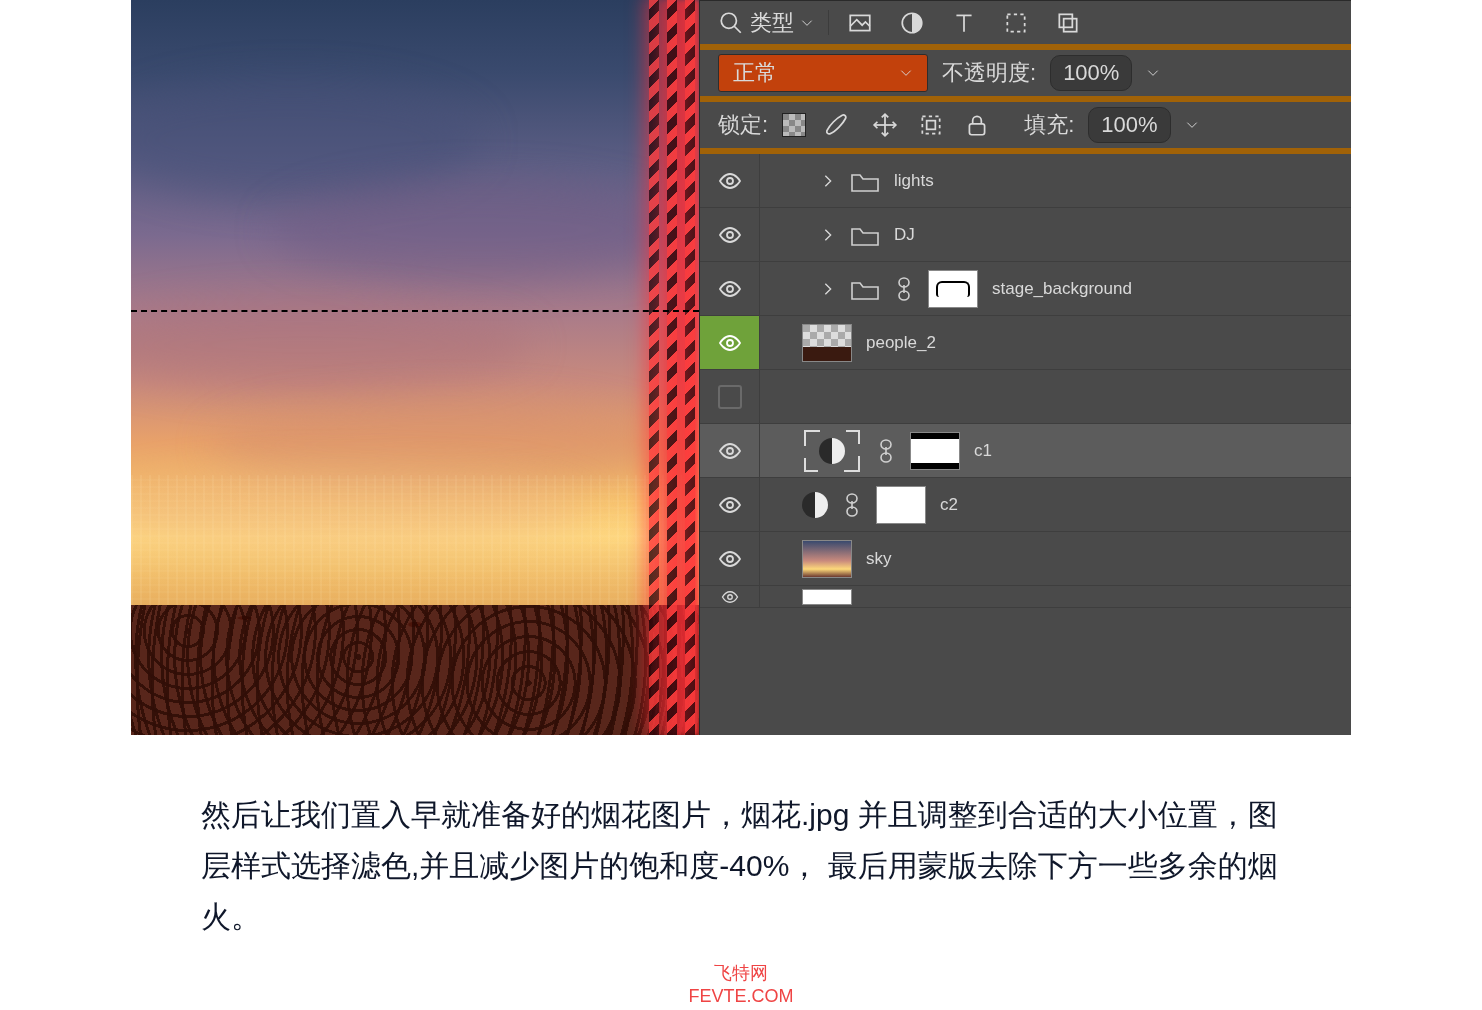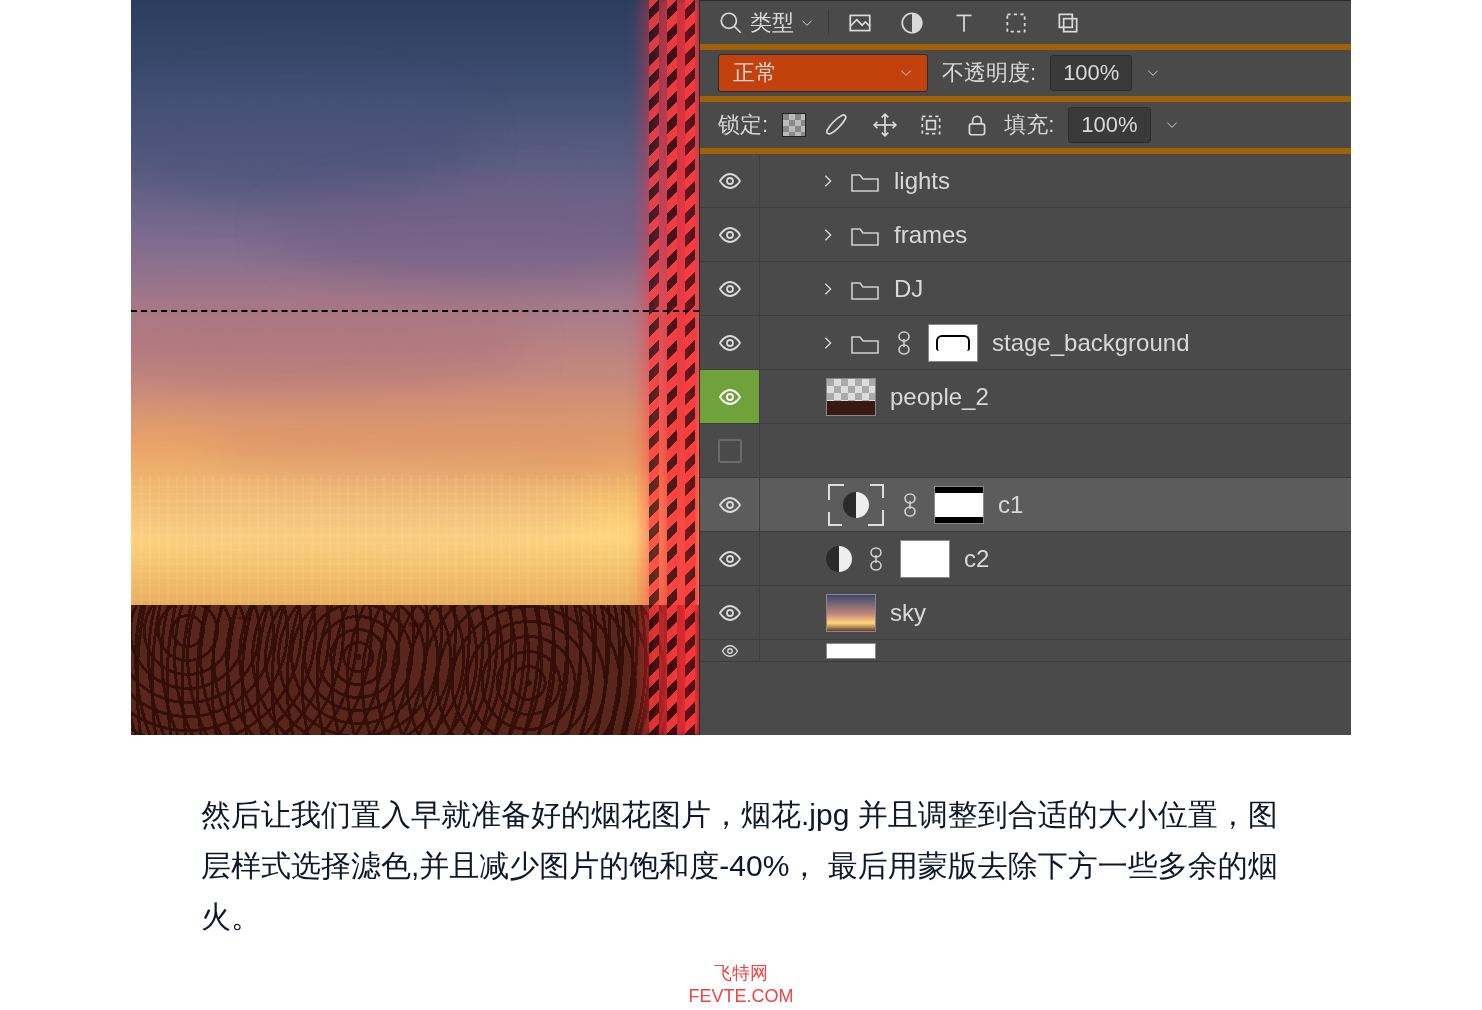--- a/index.html
+++ b/index.html
@@ -132,21 +132,21 @@
   .dropdown-combo {
     display:flex; align-items:center; justify-content:space-between;
     background:#c2410c; border:1px solid #2d2d2d;
     height:38px; padding:0 14px; border-radius:3px;
     min-width:210px;
   }
   .chev { width:14px; height:14px; }
   .opacity-field, .fill-field {
     display:flex; align-items:center; gap:4px;
     background:#3a3a3a; border:1px solid #2d2d2d;
-    height:36px; padding:0 12px; border-radius:3px;
+    height:36px; padding:0 12px; border-radius:10px;
   }
   .lock-row .lock-icons { display:flex; align-items:center; gap:20px; }
   .lock-row .grid-ic {
     width:24px; height:24px;
     background:
       conic-gradient(#bbb 25%, #888 0 50%, #bbb 0 75%, #888 0) 0 0/12px 12px;
     border:1px solid #222;
   }
 
   
@@ -167,25 +167,25 @@
   .vis-active { background:#6fa23a; }
   .eye { width:24px; height:24px; stroke:#d9d9d9; fill:none; stroke-width:1.8;}
   .layer-content {
     display:flex; align-items:center; gap:14px;
     padding-left: 14px;
     flex:1;
     height:100%;
   }
   .indent-1 { padding-left: 60px; }
   .indent-1b { padding-left: 78px; }
-  .indent-0b { padding-left: 66px; }
+  .indent-0b { padding-left: 42px; }
   .disclose { width:16px; height:16px; stroke:#d9d9d9; fill:none; stroke-width:2;}
   .folder-ic { width:30px; height:24px; stroke:#d0d0d0; fill:none; stroke-width:1.6;}
   .link-ic { width:20px; height:26px; stroke:#d0d0d0; fill:none; stroke-width:1.6;}
-  .layer-name { font-size:24px; }
+  .layer-name { font-size:17px; }
   .thumb {
     width:50px; height:38px; background:#222; border:1px solid #888;
     flex:0 0 auto;
   }
   .thumb.people {
     background:
       linear-gradient(to bottom, transparent 0 60%, #3a1a10 60% 100%),
       conic-gradient(#ddd 25%, #aaa 0 50%, #ddd 0 75%, #aaa 0) 0 0/14px 14px;
   }
   .thumb.bg-thumb {
@@ -352,21 +352,21 @@
           </svg>
         <svg class="icon-svg" viewBox="0 0 24 24">
             <rect x="4" y="4" width="16" height="16" stroke-dasharray="3 3"></rect>
             <rect x="8" y="8" width="8" height="8"></rect>
           </svg>
         <svg class="icon-svg" viewBox="0 0 24 24">
             <rect x="5" y="11" width="14" height="10" rx="2"></rect>
             <path d="M8 11V8a4 4 0 0 1 8 0v3"></path>
           </svg>
       </div>
-      <span style="margin-left:0">填充:</span>
+      <span style="margin-left:20px">填充:</span>
       <div class="fill-field">
         <span>100%</span>
       </div>
       <svg class="icon-svg chev" viewBox="0 0 24 24">
           <polyline points="4 8 12 16 20 8"></polyline>
         </svg>
     </div>
 
     <div class="layers">
 
@@ -381,37 +381,20 @@
           <svg class="disclose" viewBox="0 0 24 24">
               <polyline points="8 4 16 12 8 20"></polyline>
             </svg>
           <svg class="folder-ic" viewBox="0 0 30 24">
               <path d="M2 6h8l3 4h15v12H2z"></path>
             </svg>
           <span class="layer-name">lights</span>
         </div>
       </div>
 
-      <div class="layer-row">
-        <div class="visibility">
-            <svg class="eye" viewBox="0 0 24 24">
-              <path d="M2 12s4-7 10-7 10 7 10 7-4 7-10 7S2 12 2 12z"></path>
-              <circle cx="12" cy="12" r="3"></circle>
-            </svg>
-          </div>
-        <div class="layer-content indent-1">
-          <svg class="disclose" viewBox="0 0 24 24">
-              <polyline points="8 4 16 12 8 20"></polyline>
-            </svg>
-          <svg class="folder-ic" viewBox="0 0 30 24">
-              <path d="M2 6h8l3 4h15v12H2z"></path>
-            </svg>
-          <span class="layer-name">frames</span>
-        </div>
-      </div>
 
       <div class="layer-row">
         <div class="visibility">
             <svg class="eye" viewBox="0 0 24 24">
               <path d="M2 12s4-7 10-7 10 7 10 7-4 7-10 7S2 12 2 12z"></path>
               <circle cx="12" cy="12" r="3"></circle>
             </svg>
           </div>
         <div class="layer-content indent-1">
           <svg class="disclose" viewBox="0 0 24 24">

